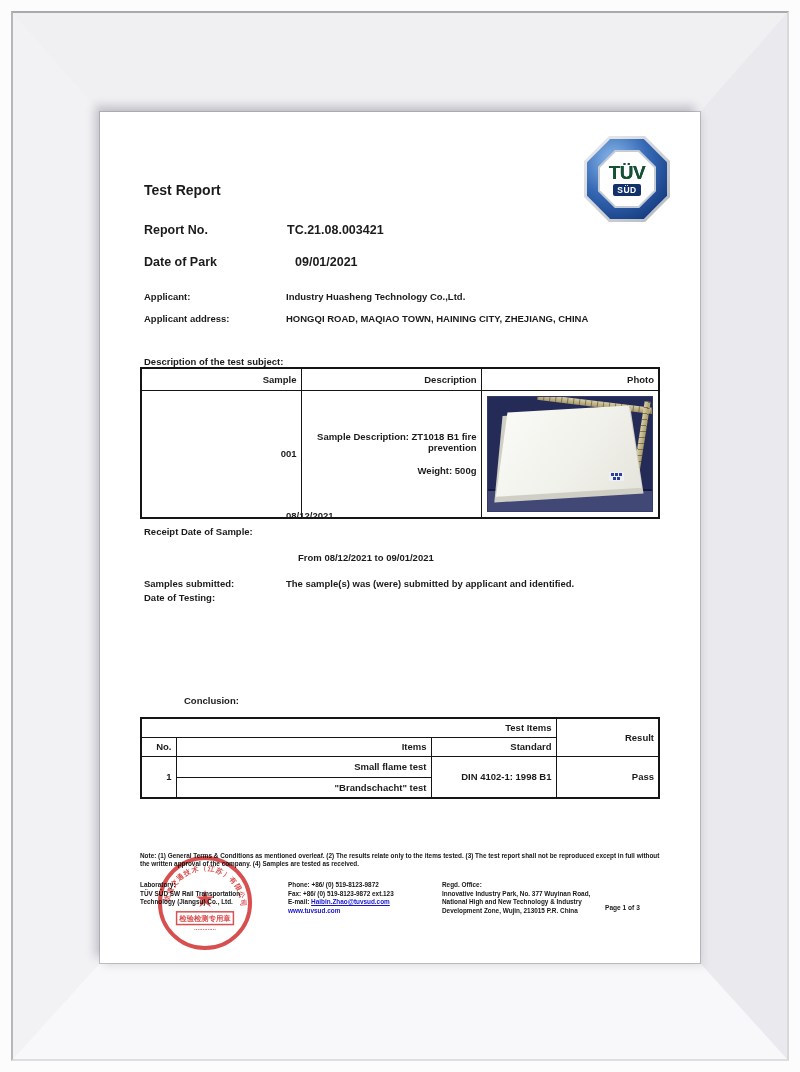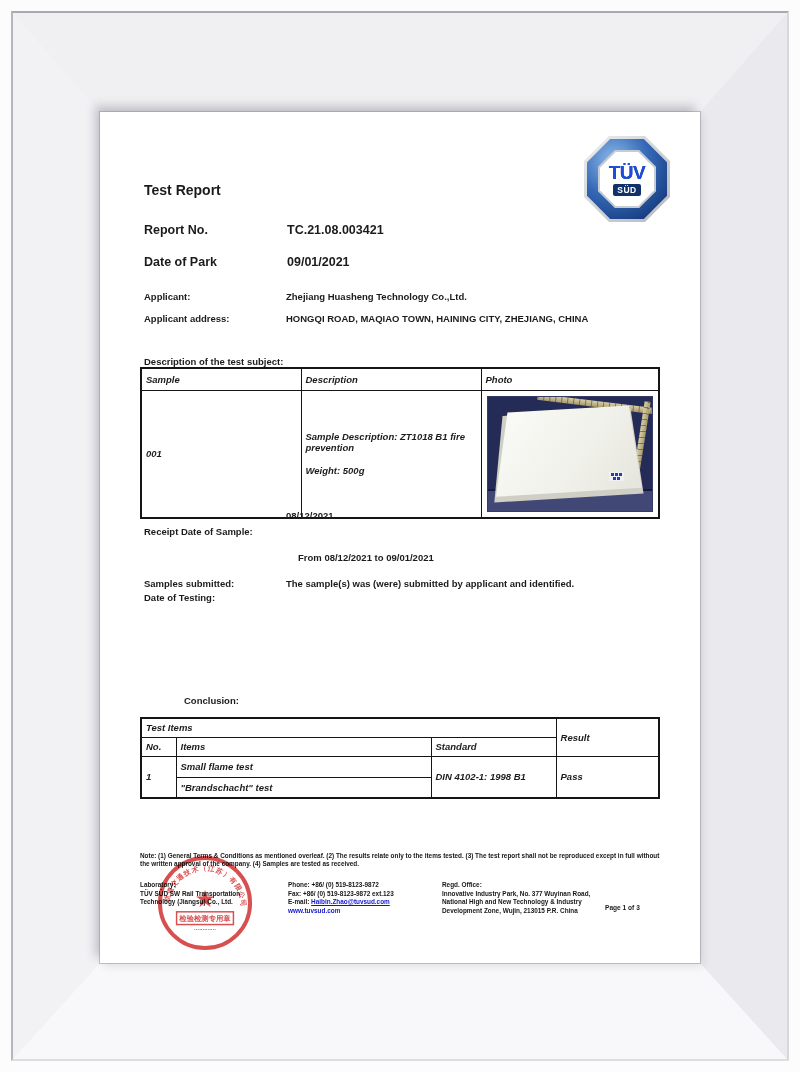--- a/index.html
+++ b/index.html
@@ -22,38 +22,38 @@
                4px 4px 7px rgba(120,120,135,.14);}
   .abs{position:absolute;}
 
   
   .logo{position:absolute;left:484px;top:24px;width:86px;height:86px;}
   .oct{position:absolute;clip-path:polygon(29% 0%,71% 0%,100% 29%,100% 71%,71% 100%,29% 100%,0% 71%,0% 29%);}
   .oct.silver{inset:0;background:linear-gradient(135deg,#eceef0 0%,#b4b8bf 100%);}
   .oct.blue{inset:3px;background:radial-gradient(circle at 32% 26%,#8ab8ea 0%,#3568b5 45%,#0c2e6e 96%);}
   .oct.ring{inset:14px;background:#c6ccd4;}
   .oct.white{inset:16px;background:#fff;display:flex;flex-direction:column;align-items:center;justify-content:center;}
-  .logo-tuv{color:#1d4ed8;font-weight:bold;font-size:19px;line-height:1;letter-spacing:-.5px;
+  .logo-tuv{color:#14532d;font-weight:bold;font-size:19px;line-height:1;letter-spacing:-.5px;
     text-shadow:0 0 .5px #12316b;}
   .logo-sud{margin-top:2px;background:#12316b;color:#fff;font-weight:bold;font-size:8.5px;
     line-height:1;padding:2px 4px 1.5px;border-radius:2px;letter-spacing:.5px;}
 
   
   .title{left:44px;top:70px;font-size:14px;font-weight:bold;}
   .row-lg{font-size:12.5px;font-weight:bold;}
   .row-sm{font-size:9.5px;font-weight:bold;}
   .lbl{position:absolute;left:44px;white-space:nowrap;}
   .val{position:absolute;left:187px;white-space:nowrap;}
   .val-sm{position:absolute;left:186px;white-space:nowrap;}
   .heading{left:44px;font-size:9.5px;font-weight:bold;}
 
   
   table.tbl{position:absolute;left:40px;border-collapse:collapse;table-layout:fixed;
     font-size:9.5px;font-weight:bold;color:#1b1b1b;}
-  table.tbl td{border:1.5px solid #151515;text-align:left;vertical-align:middle;padding:2px 4px;font-style:italic;}
+  table.tbl td{border:1.5px solid #151515;text-align:right;vertical-align:middle;padding:2px 4px;}
   table.tbl{border:2px solid #151515;}
   table.tbl1{top:255px;width:518px;}
   table.tbl1 tr.h td{height:22px;}
   table.tbl1 tr.b td{height:124px;}
   table.tbl2{top:605px;width:518px;}
   table.tbl2 tr.h td{height:19px;}
   table.tbl2 tr.b td{height:21px;}
   td.leftalign{text-align:left;padding-left:8px;}
   .desc-line2{margin-top:12px;}
 
@@ -119,26 +119,26 @@
     </div>
 
     <div class="abs title">Test Report</div>
 
     <div class="row-lg">
       <span class="lbl" style="top:111px;">Report No.</span>
       <span class="val" style="top:111px;">TC.21.08.003421</span>
     </div>
     <div class="row-lg">
       <span class="lbl" style="top:143px;">Date of Park</span>
-      <span class="val" style="top:143px;">09/01/2021</span>
+      <span class="val" style="top:143px;margin-left:8px;">09/01/2021</span>
     </div>
 
     <div class="row-sm">
       <span class="lbl" style="top:179px;">Applicant:</span>
-      <span class="val-sm" style="top:179px;">Zhejiang Huasheng Technology Co.,Ltd.</span>
+      <span class="val-sm" style="top:179px;">Industry Huasheng Technology Co.,Ltd.</span>
     </div>
     <div class="row-sm">
       <span class="lbl" style="top:201px;">Applicant address:</span>
       <span class="val-sm" style="top:201px;">HONGQI ROAD, MAQIAO TOWN, HAINING CITY, ZHEJIANG, CHINA</span>
     </div>
 
     <div class="abs heading" style="top:244px;">Description of the test subject:</div>
 
     <table class="tbl tbl1">
       <colgroup>

